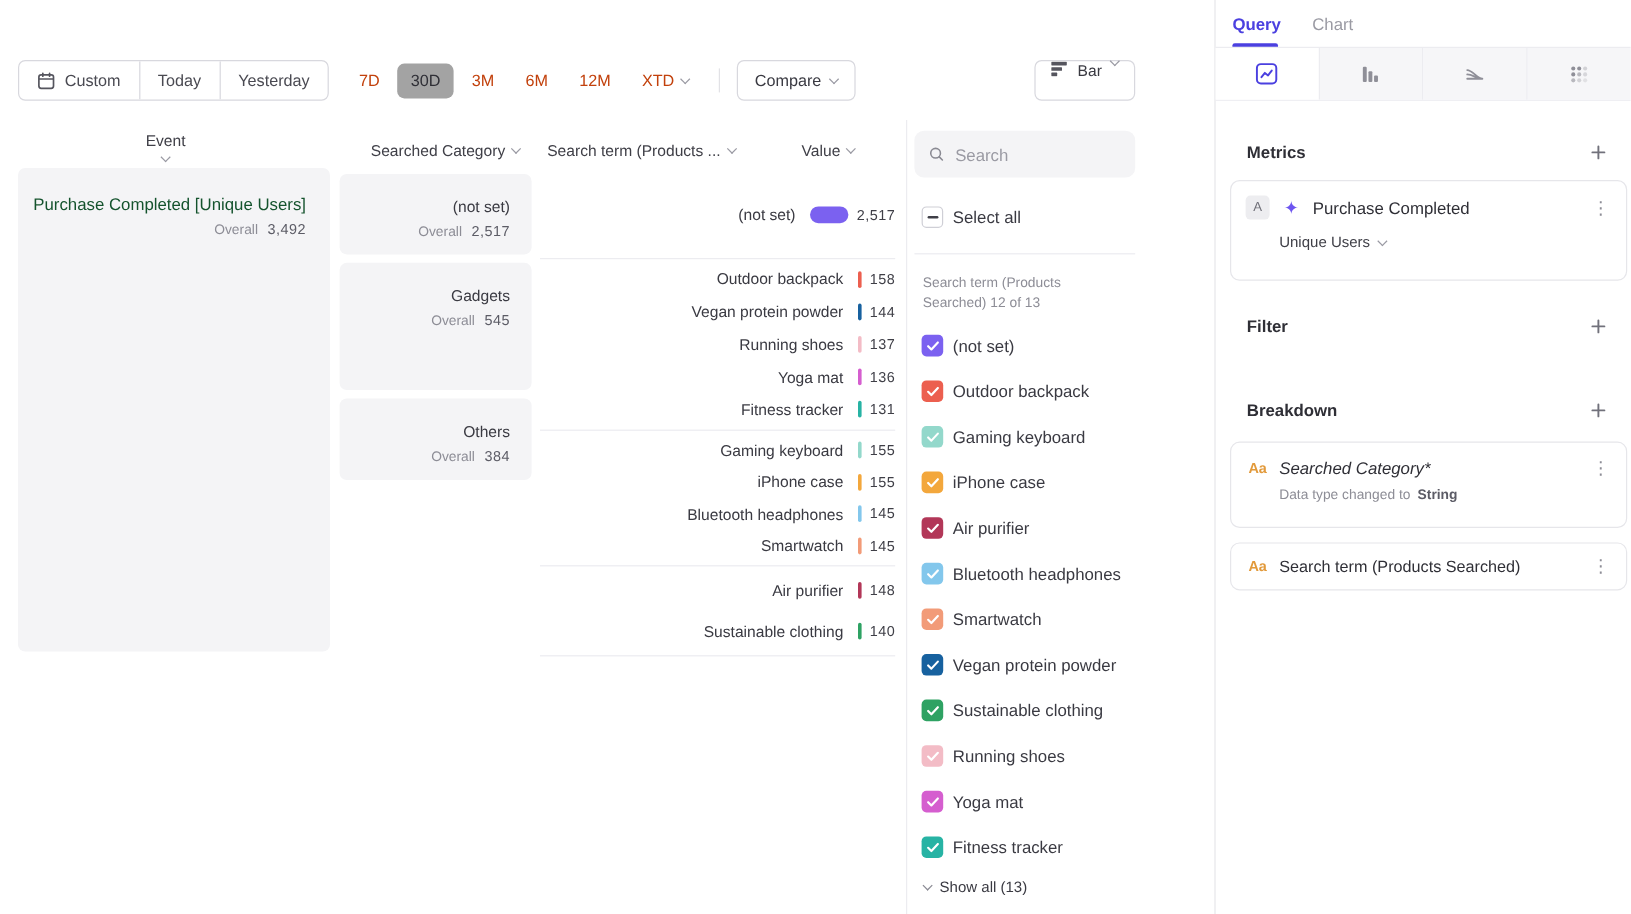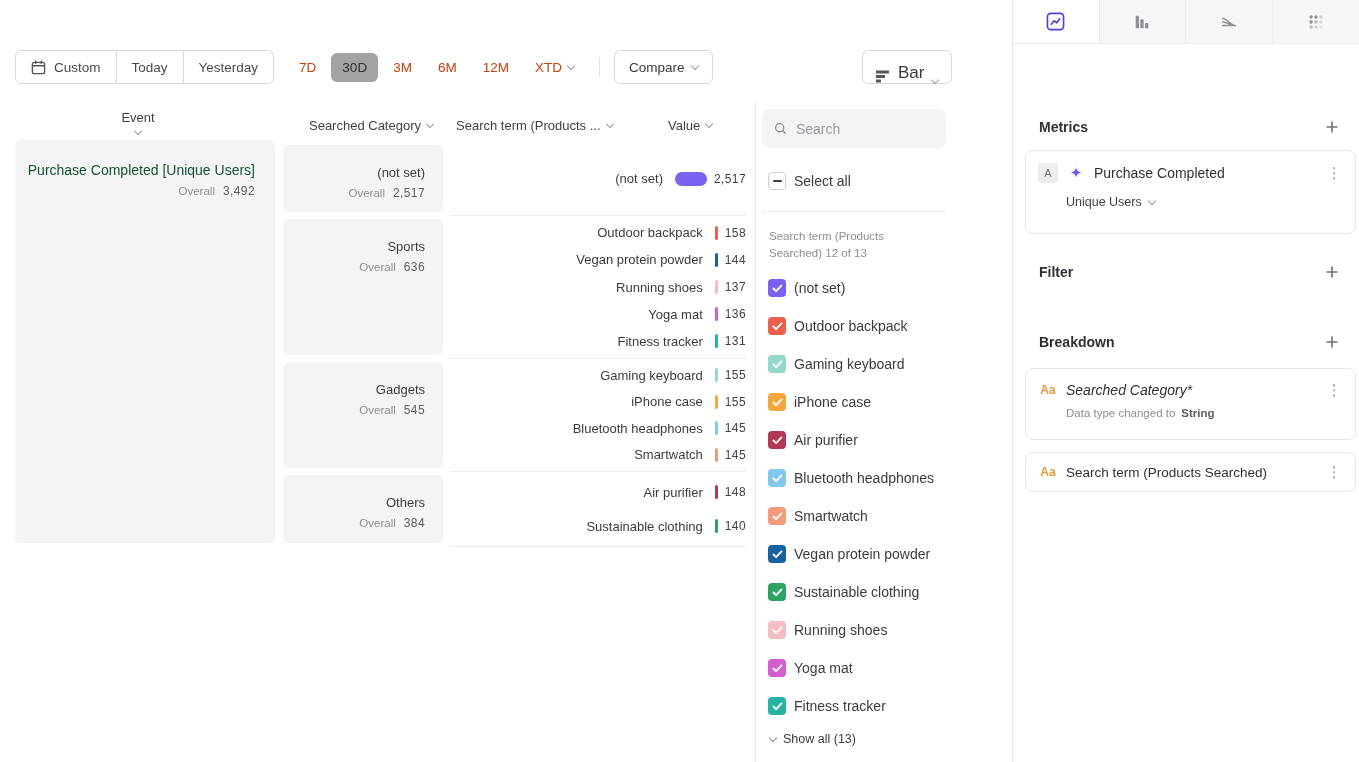--- a/index.html
+++ b/index.html
@@ -20,21 +20,21 @@
   .tbtn { padding:0 15px; font-size:13.5px; color:#4a4a52; display:flex; align-items:center; gap:8px; }
   .tbtn + .tbtn { border-left:1px solid #d8d8de; }
   .quick { display:flex; align-items:center; gap:4px; margin-left:14px; }
   .qbtn { padding:7px 11px; border-radius:6px; font-size:13.5px; color:#c2410c; display:flex; align-items:center; gap:6px; }
   .qbtn.active { background:#a3a3a3; color:#2f2f36; }
   .vdiv { width:1px; height:20px; background:#e2e2e6; margin:0 14px; }
   .compare-btn { height:34px; padding:0 14px; border:1px solid #d8d8de; border-radius:6px;
     font-size:13.5px; color:#3a3a42; display:flex; align-items:center; gap:8px; background:#fff; }
   .bar-select { position:absolute; left:862px; top:50px; height:34px; padding:0 13px;
     border:1px solid #d8d8de; border-radius:6px; background:#fff;
-    font-size:17px; color:#3a3a42; display:flex; align-items:flex-end; gap:8px; }
+    font-size:13px; color:#3a3a42; display:flex; align-items:flex-start; gap:8px; }
 
   
   .th { position:absolute; top:116px; height:18px; font-size:13px; color:#3f3f47;
     display:flex; align-items:center; gap:6px; cursor:pointer; }
   .th-event { left:15px; width:246px; justify-content:flex-end;flex-direction:column; }
   .th-cat   { left:283px; width:150px; justify-content:flex-end; }
   .th-term  { left:456px; }
   .th-value { left:668px; }
 
   
@@ -184,24 +184,20 @@
     <div class="ov-row">
       <span>Overall</span><span class="ov-val">3,492</span>
     </div>
   </div>
 
   <div class="cat-col">
     <div class="cat-box h67">
       <div class="c-name">(not set)</div>
       <div class="ov-row"><span>Overall</span><span class="ov-val">2,517</span></div>
     </div>
-    <div class="cat-box h136">
-      <div class="c-name">Sports</div>
-      <div class="ov-row"><span>Overall</span><span class="ov-val">636</span></div>
-    </div>
     <div class="cat-box h106">
       <div class="c-name">Gadgets</div>
       <div class="ov-row"><span>Overall</span><span class="ov-val">545</span></div>
     </div>
     <div class="cat-box h68">
       <div class="c-name">Others</div>
       <div class="ov-row"><span>Overall</span><span class="ov-val">384</span></div>
     </div>
   </div>
 
@@ -423,20 +419,25 @@
         <span class="f-label">Fitness tracker</span>
       </div>
     </div>
 
   <div class="show-all">
     <span class="chev"></span>
     <span>Show all (13)</span>
   </div>
 
   <div class="sidebar">
+    <div class="sb-tabs">
+      <span class="sb-tab active">Query</span>
+      <span class="sb-tab">Chart</span>
+      <span class="tab-underline"></span>
+    </div>
 
     <div class="sb-icons">
       <div class="icon-cell active">
         <svg width="19" height="19" viewBox="0 0 20 20">
             <rect x="1.5" y="1.5" width="17" height="17" rx="3.5" fill="none" stroke="currentColor" stroke-width="1.7"></rect>
             <path d="M5.5 13l3-3.8 2.8 2.2 3.2-4.2" fill="none" stroke="currentColor" stroke-width="1.7" stroke-linecap="round" stroke-linejoin="round"></path>
           </svg>
       </div>
       <div class="icon-cell">
         <svg width="18" height="18" viewBox="0 0 20 20">

